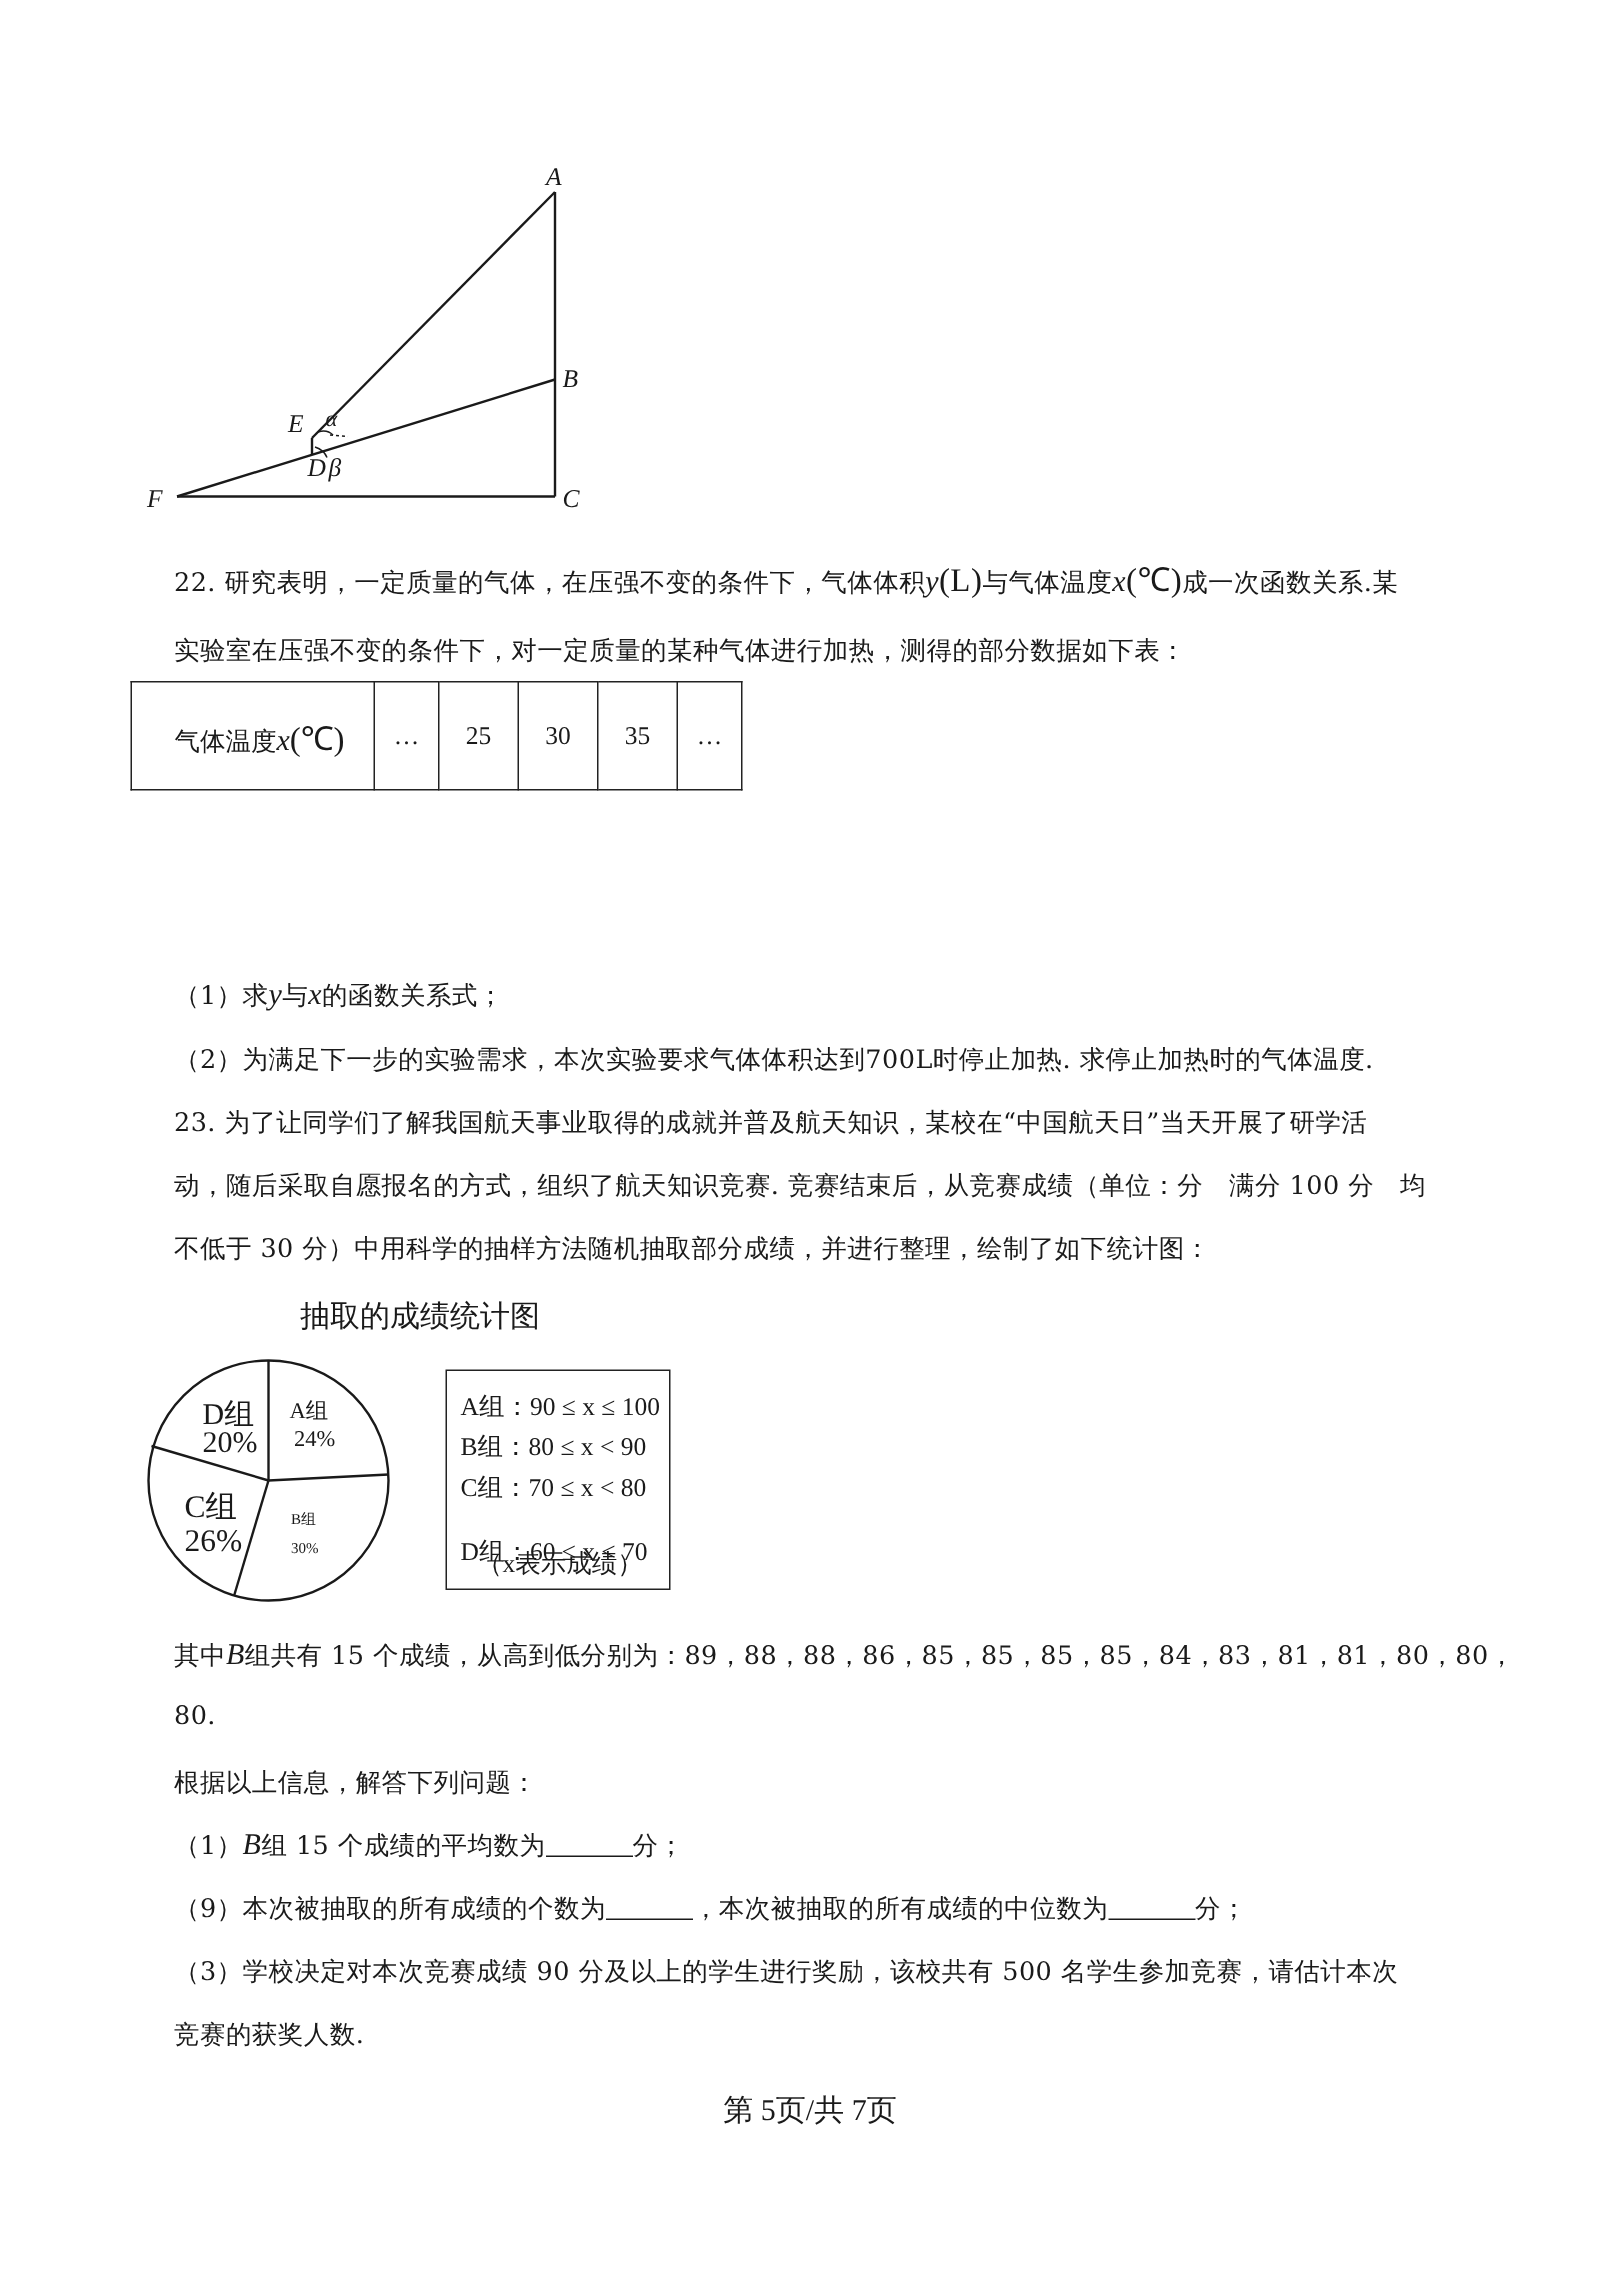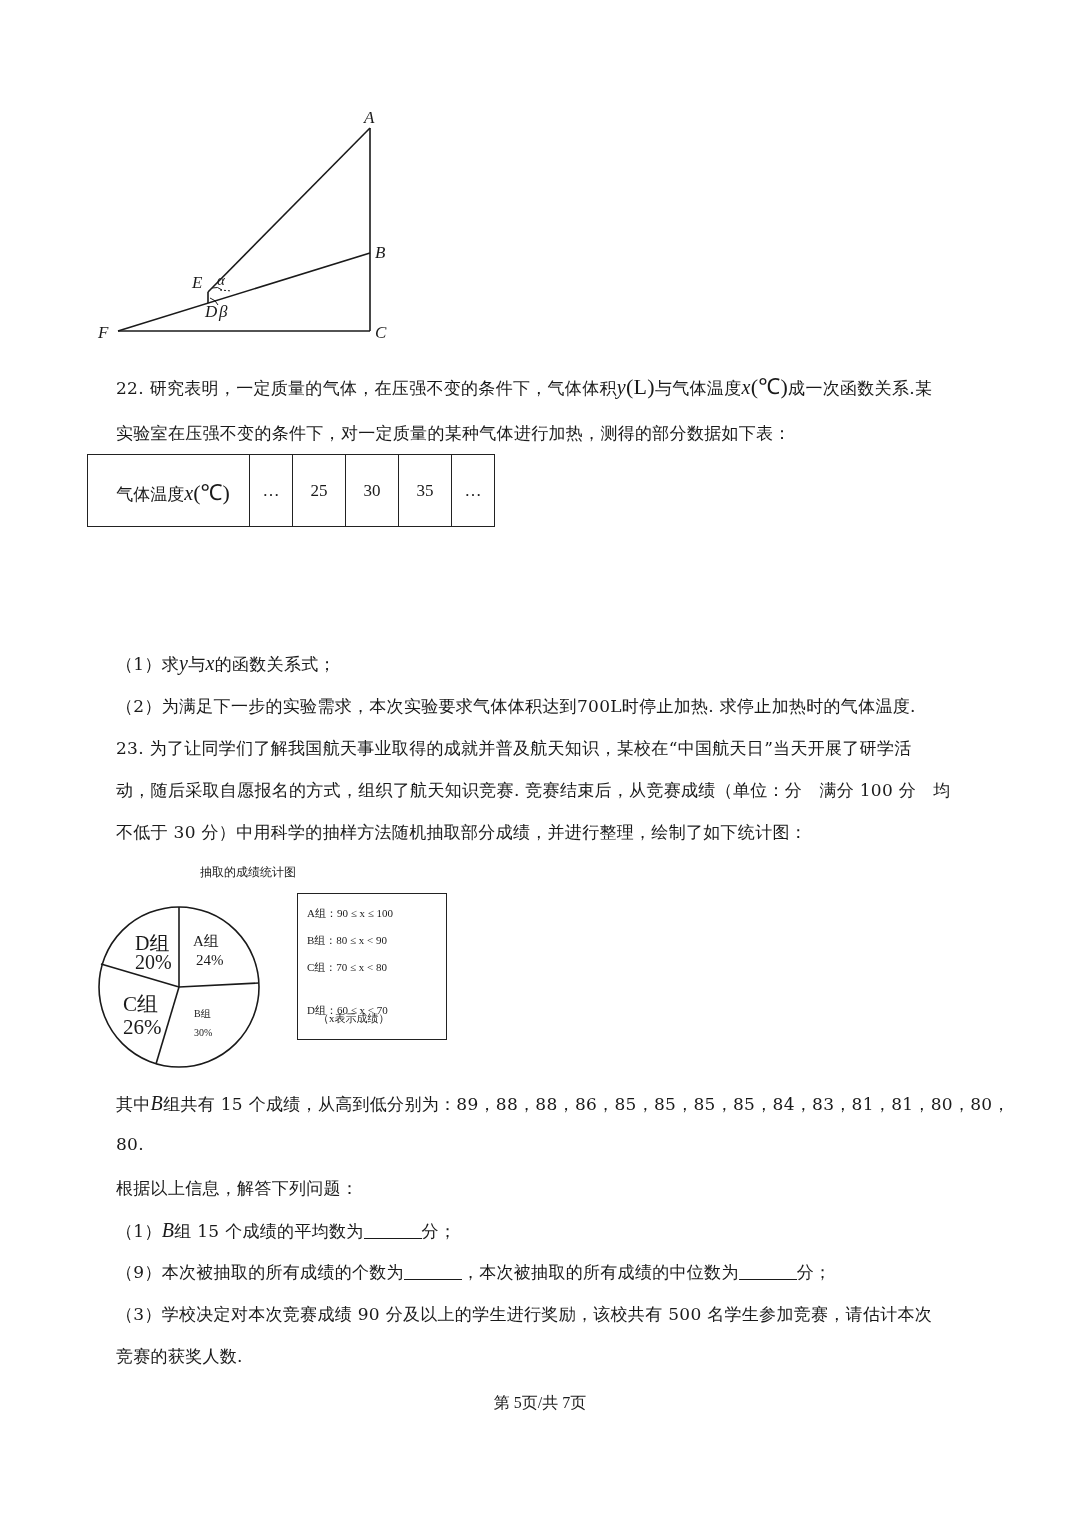--- a/index.html
+++ b/index.html
@@ -9,23 +9,23 @@
   .line { position: absolute; left: 116px; font-size: 17px; white-space: nowrap; letter-spacing: 0.3px; }
   .math { font-family: "Liberation Serif", serif; font-style: italic; font-size: 20px; }
   .paren { font-family: "Liberation Serif", serif; font-size: 22px; }
   .blank { display: inline-block; width: 58px; border-bottom: 1px solid #1a1a1a; height: 16px; vertical-align: -2px; }
   table.data { position: absolute; left: 87px; top: 454px; border-collapse: collapse; }
   table.data td { border: 1.5px solid #222; height: 69px; text-align: center; font-size: 17px; font-family: "Liberation Serif", serif; }
   table.data td.hdr { width: 150px; text-align: center; padding-left: 10px; font-family: "DejaVu Serif", serif; }
   table.data td.c { width: 40px; }
   table.data td.n { width: 50px; }
   .fig-label { font-family: "Liberation Serif", serif; font-style: italic; font-size: 17px; }
-  .legend { position: absolute; left: 297px; top: 893px; width: 148px; height: 145px; border: 1.5px solid #222; font-size: 11px; font-family: "Liberation Serif", serif; }
+  .legend { position: absolute; left: 297px; top: 913px; width: 148px; height: 145px; border: 1.5px solid #222; font-size: 17px; font-family: "Liberation Serif", serif; }
   .legend div { position: absolute; left: 9px; white-space: nowrap; }
-  .footer { position: absolute; top: 1393px; left: 0; width: 1080px; text-align: center; font-size: 16px; font-family: "Liberation Serif", serif; }
+  .footer { position: absolute; top: 1393px; left: 0; width: 1080px; text-align: center; font-size: 20px; font-family: "Liberation Serif", serif; }
 </style>
 </head>
 <body>
 
 <svg class="abs" style="left:90px;top:100px;" width="320" height="250" viewBox="0 0 320 250">
   <g stroke="#1a1a1a" stroke-width="1.6" fill="none">
     <line x1="28" y1="231" x2="280" y2="231"></line>
     <line x1="280" y1="231" x2="280" y2="28"></line>
     <line x1="280" y1="28" x2="118" y2="192"></line>
     <line x1="28" y1="231" x2="280" y2="153"></line>
@@ -65,21 +65,21 @@
 
 <div class="line" style="top:652px;">
   <span>（1）求</span><span class="math">y</span><span>与</span><span class="math">x</span><span>的函数关系式；</span>
 </div>
 <div class="line" style="top:695px;">（2）为满足下一步的实验需求，本次实验要求气体体积达到700L时停止加热. 求停止加热时的气体温度.</div>
 
 <div class="line" style="top:737px;">23. 为了让同学们了解我国航天事业取得的成就并普及航天知识，某校在“中国航天日”当天开展了研学活</div>
 <div class="line" style="top:779px;">动，随后采取自愿报名的方式，组织了航天知识竞赛. 竞赛结束后，从竞赛成绩（单位：分　满分 100 分　均</div>
 <div class="line" style="top:821px;">不低于 30 分）中用科学的抽样方法随机抽取部分成绩，并进行整理，绘制了如下统计图：</div>
 
-<div class="abs" style="left:200px;top:864px;font-size:12px;">抽取的成绩统计图</div>
+<div class="abs" style="left:200px;top:864px;font-size:20px;">抽取的成绩统计图</div>
 
 <svg class="abs" style="left:96px;top:906px;" width="166" height="162" viewBox="0 0 166 162">
   <g stroke="#1a1a1a" stroke-width="1.6" fill="none">
     <circle cx="83" cy="81" r="80"></circle>
     <line x1="83" y1="81" x2="83" y2="1"></line>
     <line x1="83" y1="81" x2="163" y2="77"></line>
     <line x1="83" y1="81" x2="60" y2="158"></line>
     <line x1="83" y1="81" x2="5" y2="58"></line>
   </g>
 </svg>

